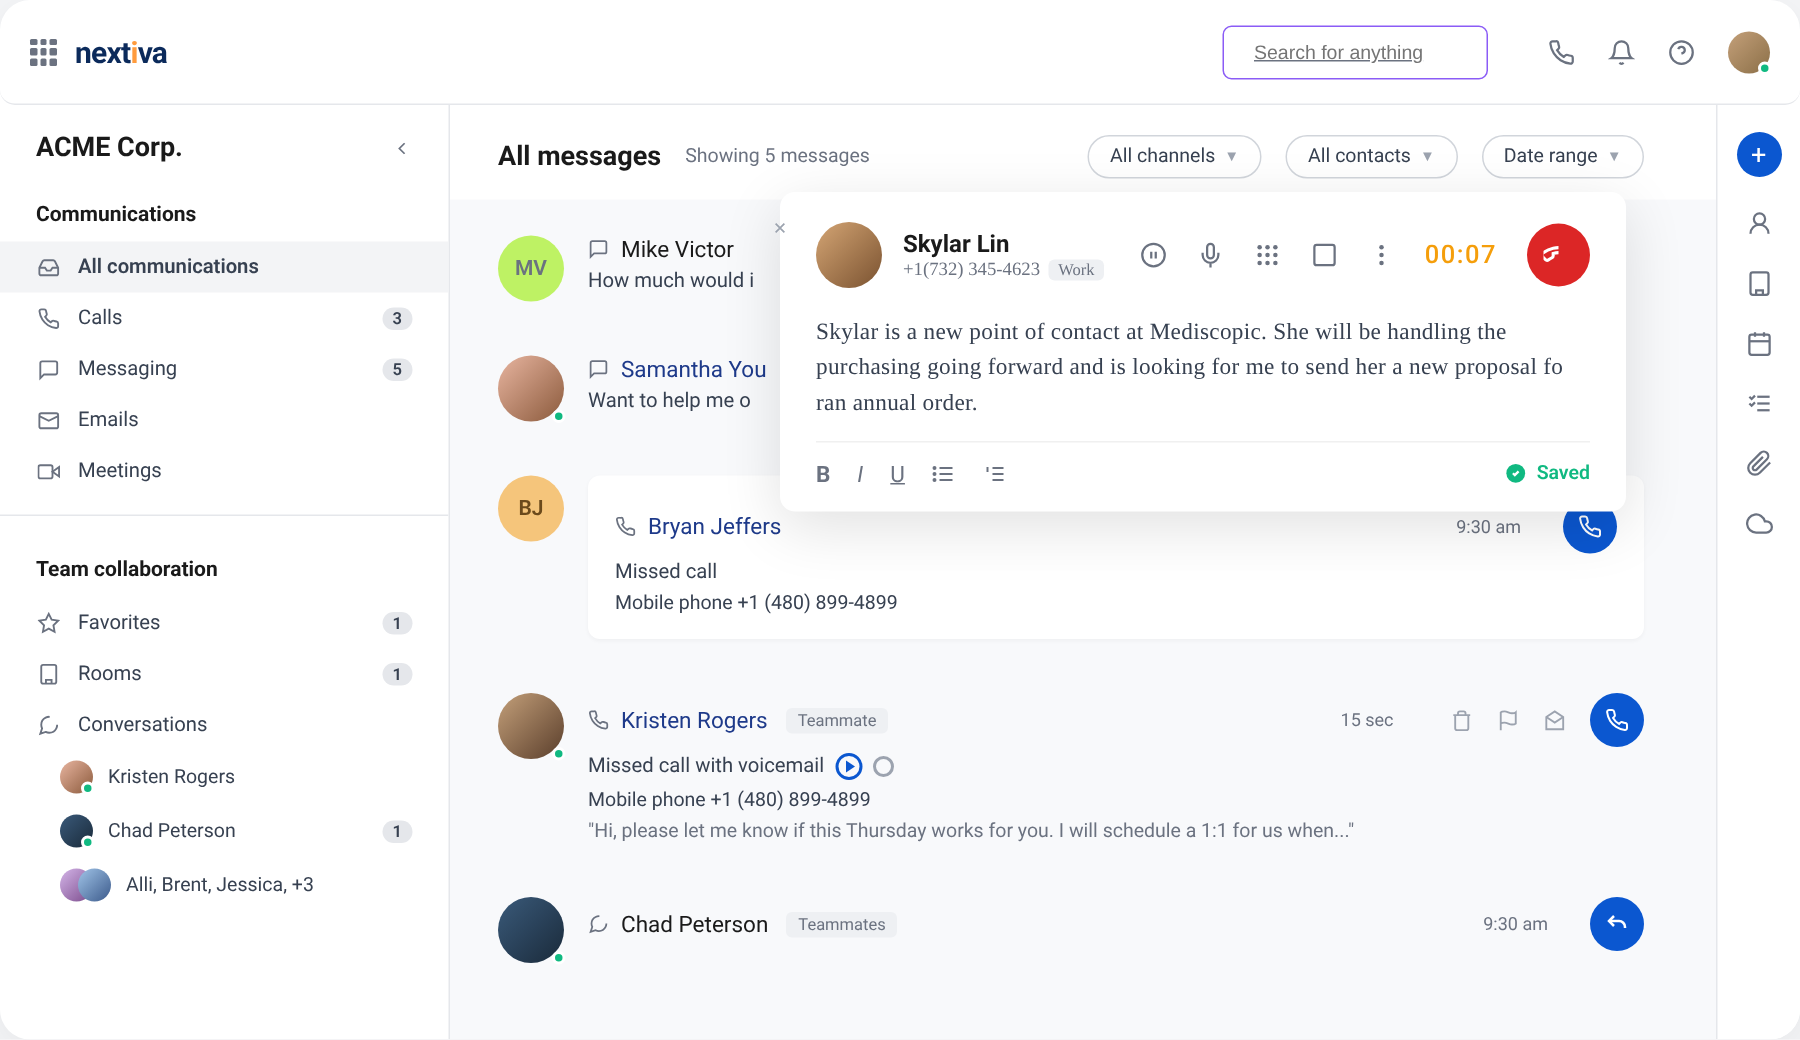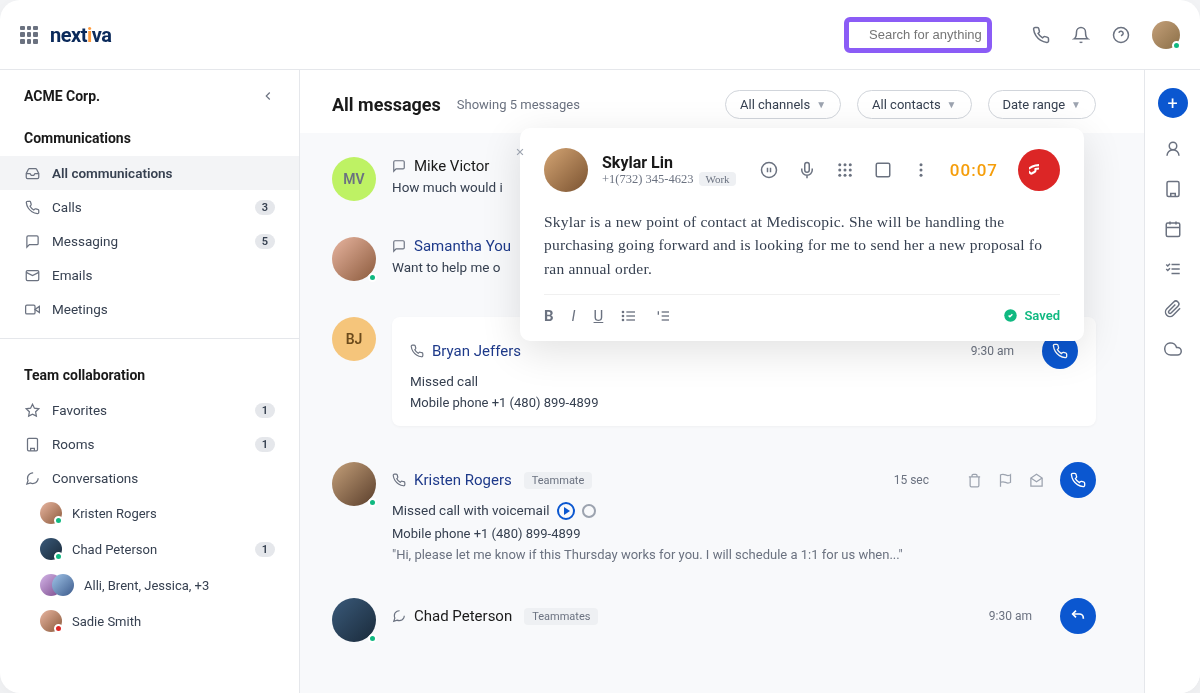--- a/index.html
+++ b/index.html
@@ -1,38 +1,38 @@
 <!DOCTYPE html>
 <html><head>
 <meta charset="utf-8">
 <style>
 * { box-sizing: border-box; margin: 0; padding: 0; }
 body { font-family: -apple-system, BlinkMacSystemFont, 'Segoe UI', Roboto, sans-serif; background: #f5f6f8; color: #1a1a1a; overflow: hidden; }
 .app { width: 1200px; height: 693px; background: #fff; display: flex; flex-direction: column; border-radius: 20px; overflow: hidden; box-shadow: 0 8px 40px rgba(0,0,0,0.08); }
 
 
-.topbar { height: 70px; display: flex; align-items: center; padding: 0 20px; border-bottom: 1px solid #e5e7eb; }
+.topbar { height: 70px; display: flex; align-items: center; padding: 0 20px; border-bottom: 1px solid #e5e7eb; border-radius: 10px; }
 .topbar-left { display: flex; align-items: center; gap: 12px; }
 .apps-grid { width: 18px; height: 18px; display: grid; grid-template-columns: repeat(3,1fr); gap: 2px; cursor: pointer; }
 .apps-grid span { background: #6b7280; border-radius: 1px; }
 .logo { font-size: 20px; font-weight: 700; color: #0b2a5b; letter-spacing: -0.5px; }
 .logo .dot { color: #ff9b3d; }
 .topbar-spacer { flex: 1; }
-.search-box { width: 148px; height: 36px; border: 5px solid #8b5cf6; border-radius: 6px; display: flex; align-items: center; padding: 0 12px; gap: 8px; color: #6b7280; }
+.search-box { width: 177px; height: 36px; border: 1px solid #8b5cf6; border-radius: 6px; display: flex; align-items: center; padding: 0 12px; gap: 8px; color: #6b7280; text-decoration: underline; }
 .search-box input { border: none; outline: none; flex: 1; font-size: 13px; color: #374151; background: transparent; }
 .topbar-icons { display: flex; align-items: center; gap: 22px; margin-left: 40px; }
 .topbar-icons .ico { color: #6b7280; cursor: pointer; }
 .avatar-sm { width: 28px; height: 28px; border-radius: 50%; background: linear-gradient(135deg,#c4a07a,#8b6f47); position: relative; }
 .status-dot { position: absolute; bottom: -1px; right: -1px; width: 9px; height: 9px; border-radius: 50%; background: #10b981; border: 2px solid #fff; }
 
 
 .body { flex: 1; display: flex; overflow: hidden; }
 .sidebar { width: 300px; border-right: 1px solid #e5e7eb; display: flex; flex-direction: column; overflow-y: auto; }
 .sb-header { display: flex; align-items: center; justify-content: space-between; padding: 18px 24px 10px; }
-.sb-header h1 { font-size: 14px; font-weight: 700; }
+.sb-header h1 { font-size: 18px; font-weight: 700; }
 .sb-collapse { color: #6b7280; cursor: pointer; }
 .sb-section-title { padding: 16px 24px 10px; font-size: 14px; font-weight: 700; }
 .sb-item { display: flex; align-items: center; padding: 9px 24px; gap: 12px; font-size: 13.5px; color: #374151; cursor: pointer; }
 .sb-item.active { background: #f3f4f6; font-weight: 600; }
 .sb-item .sb-ico { width: 16px; color: #6b7280; display: flex; justify-content: center; }
 .sb-item .badge { margin-left: auto; background: #e5e7eb; color: #374151; font-size: 11px; font-weight: 600; padding: 1px 7px; border-radius: 10px; }
 .sb-divider { height: 1px; background: #e5e7eb; margin: 12px 0; }
 .sb-convo { display: flex; align-items: center; padding: 7px 24px 7px 40px; gap: 10px; font-size: 13px; color: #374151; cursor: pointer; }
 .sb-convo .av { width: 22px; height: 22px; border-radius: 50%; position: relative; flex-shrink: 0; }
 .sb-convo .badge { margin-left: auto; background: #e5e7eb; font-size: 11px; font-weight:600; padding:1px 7px; border-radius:10px; }
@@ -254,26 +254,20 @@
           </div>
         <span>Chad Peterson</span>
         <span class="badge">1</span>
       </div>
       <div class="sb-convo">
         <div class="av-pair">
             <div class="av avatar-img-4"></div>
             <div class="av avatar-img-5"></div>
           </div>
         <span>Alli, Brent, Jessica, +3</span>
-      </div>
-      <div class="sb-convo">
-        <div class="av avatar-img-2">
-            <span class="status-dot" style="background:#dc2626"></span>
-          </div>
-        <span>Sadie Smith</span>
       </div>
     </div>
 
     <div class="main">
       <div class="main-header">
         <h2>All messages</h2>
         <span class="sub">Showing 5 messages</span>
         <div class="spacer"></div>
         <div class="pill">
             <span>All channels</span>

